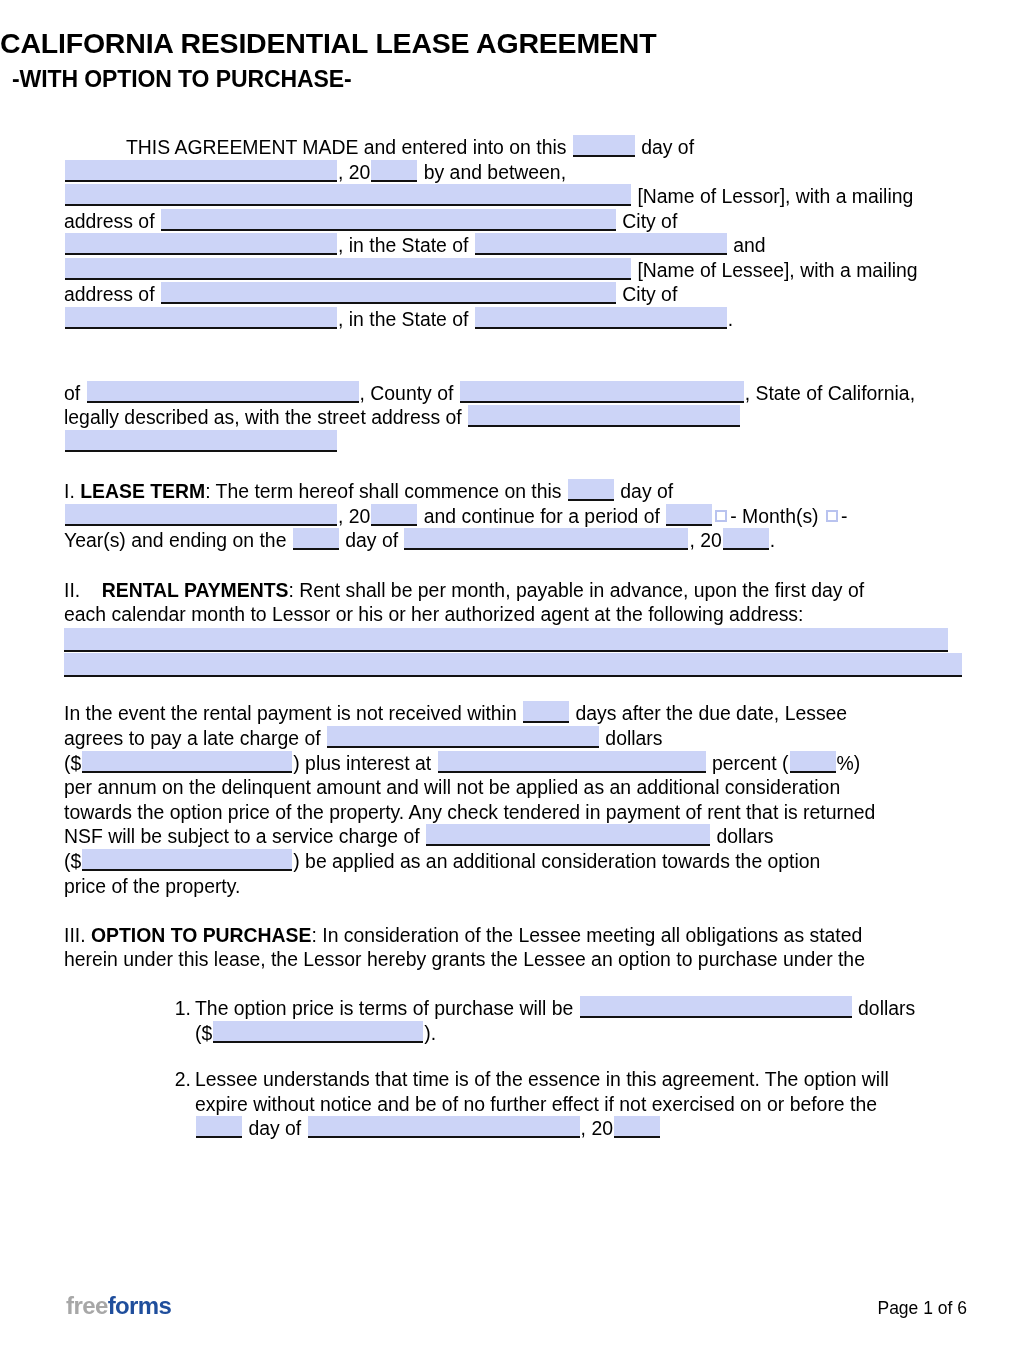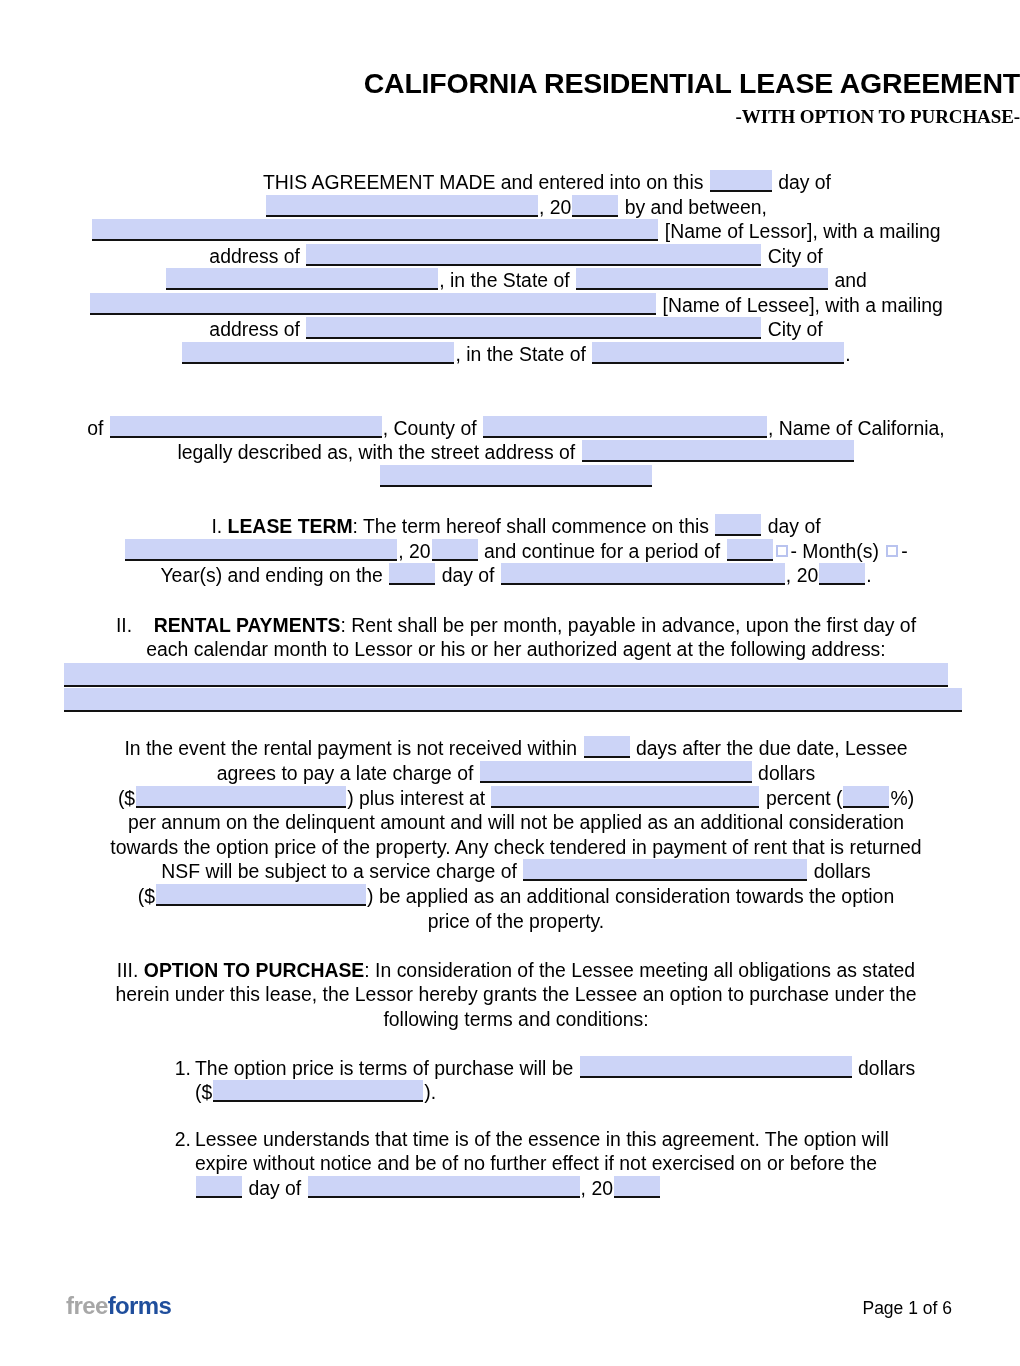--- a/index.html
+++ b/index.html
@@ -19,49 +19,47 @@
     position: relative;
     width: 1020px;
     height: 1366px;
     background: #ffffff;
     box-sizing: border-box;
     padding: 0;
   }
 
   
   .title-block {
-    text-align: right;
-    padding-top: 68px;
+    text-align: left;
+    padding-top: 28px;
   }
   .doc-title {
     font-size: 28.5px;
     font-weight: bold;
     letter-spacing: -0.2px;
     line-height: 1.12;
     margin: 0;
   }
   .doc-subtitle {
-    font-size: 19px;
+    font-size: 23px;
     font-weight: bold;
-    margin: 6px 0 0 0;
+    margin: 6px 0 0 12px;
     letter-spacing: -0.1px;
-    font-family: Liberation Serif, serif;
   }
 
   
   .body-area {
     margin-left: 64px;
     margin-right: 52px;
     margin-top: 42px;
     font-size: 19.4px;
     line-height: 24.6px;
   }
   p.para {
     margin: 0;
-    text-align: center;
   }
   p.spaced {
     margin-top: 24.6px;
   }
   .indent-first {
     display: inline-block;
     width: 62px;
   }
   b, .bold { font-weight: bold; }
 
@@ -144,21 +142,21 @@
     top: 0;
     font-size: 24px;
     font-weight: bold;
     letter-spacing: -0.6px;
     text-align: center;
   }
   .brand .free { color: #a7a7a7; }
   .brand .forms { color: #1f4e9c; }
   .pagenum {
     position: absolute;
-    right: 68px;
+    right: 53px;
     top: 6px;
     font-size: 17.5px;
   }
 </style>
 </head>
 <body>
 
 <div class="page">
 
   <div class="title-block">
@@ -171,21 +169,21 @@
     <p class="para"><span class="indent-first"></span><span>THIS AGREEMENT MADE and entered into on this</span> <span class="fld w-s2"></span> <span>day of</span><br>
     <span class="fld w-xl"></span><span>, 20</span><span class="fld w-sm"></span> <span>by and between,</span><br>
     <span class="fld w-name"></span> <span>[Name of Lessor], with a mailing</span><br>
     <span>address of</span> <span class="fld w-mail"></span> <span>City of</span><br>
     <span class="fld w-city"></span><span>, in the State of</span> <span class="fld w-state"></span> <span>and</span><br>
     <span class="fld w-name"></span> <span>[Name of Lessee], with a mailing</span><br>
     <span>address of</span> <span class="fld w-mail"></span> <span>City of</span><br>
     <span class="fld w-city"></span><span>, in the State of</span> <span class="fld w-state"></span><span>.</span></p>
 
     <p class="para spaced"><br>
-    <span>of</span> <span class="fld w-xl"></span><span>, County of</span> <span class="fld w-xxl"></span><span>, Name of California,</span><br>
+    <span>of</span> <span class="fld w-xl"></span><span>, County of</span> <span class="fld w-xxl"></span><span>, State of California,</span><br>
     <span>legally described as, with the street address of</span> <span class="fld w-xl"></span><br>
     <span class="fld w-xl"></span> </p>
 
     <p class="para spaced"><span>I.</span> <b>LEASE TERM</b><span>: The term hereof shall commence on this</span> <span class="fld w-sm"></span> <span>day of</span><br>
     <span class="fld w-xl"></span><span>, 20</span><span class="fld w-sm"></span> <span>and continue for a period of</span> <span class="fld w-sm"></span><span class="cbx"></span><span>- Month(s)</span> <span class="cbx"></span><span>-</span><br>
     <span>Year(s) and ending on the</span> <span class="fld w-sm"></span> <span>day of</span> <span class="fld w-xxl"></span><span>, 20</span><span class="fld w-sm"></span><span>.</span></p>
 
     <p class="para spaced"><span>II.</span>&nbsp;&nbsp;&nbsp;&nbsp;<b>RENTAL PAYMENTS</b><span>: Rent shall be per month, payable in advance, upon the first day of</span><br>
     <span>each calendar month to Lessor or his or her authorized agent at the following address:</span></p>
     <span class="fld-full line1"></span>
@@ -195,21 +193,21 @@
     <span>agrees to pay a late charge of</span> <span class="fld w-xl"></span> <span>dollars</span><br>
     <span>($</span><span class="fld w-lg"></span><span>) plus interest at</span> <span class="fld w-int"></span> <span>percent (</span><span class="fld w-sm"></span><span>%)</span><br>
     <span>per annum on the delinquent amount and will not be applied as an additional consideration</span><br>
     <span>towards the option price of the property. Any check tendered in payment of rent that is returned</span><br>
     <span>NSF will be subject to a service charge of</span> <span class="fld w-xxl"></span> <span>dollars</span><br>
     <span>($</span><span class="fld w-lg"></span><span>) be applied as an additional consideration towards the option</span><br>
     <span>price of the property.</span></p>
 
     <p class="para spaced"><span>III.</span> <b>OPTION TO PURCHASE</b><span>:  In consideration of the Lessee meeting all obligations as stated</span><br>
     <span>herein under this lease, the Lessor hereby grants the Lessee an option to purchase under the</span><br>
-    <span>following terms and conditions:</span></p>
+    </p>
 
     <ol class="opt-list">
       <li>
         <span class="num">1.</span>
         <span>The option price is terms of purchase will be</span> <span class="fld w-opt"></span> <span>dollars</span><br>
         <span>($</span><span class="fld w-lg"></span><span>).</span>
       </li>
       <li>
         <span class="num">2.</span>
         <span>Lessee understands that time is of the essence in this agreement. The option will</span><br>

